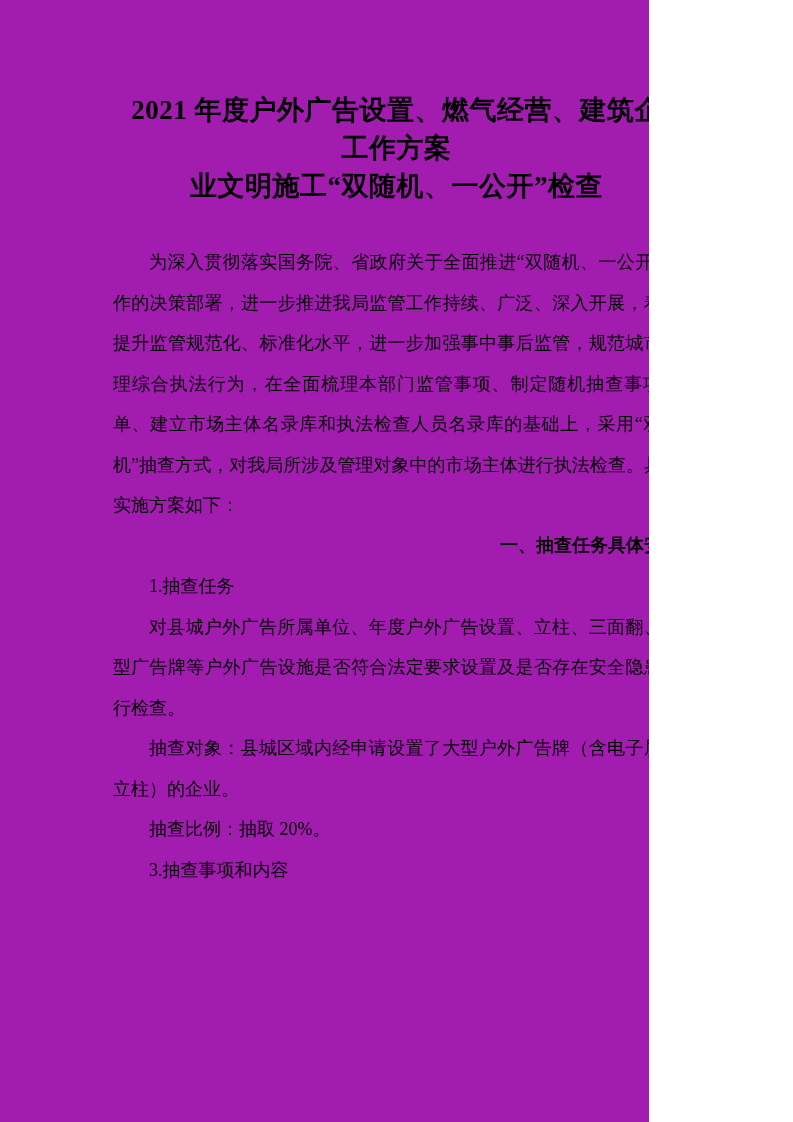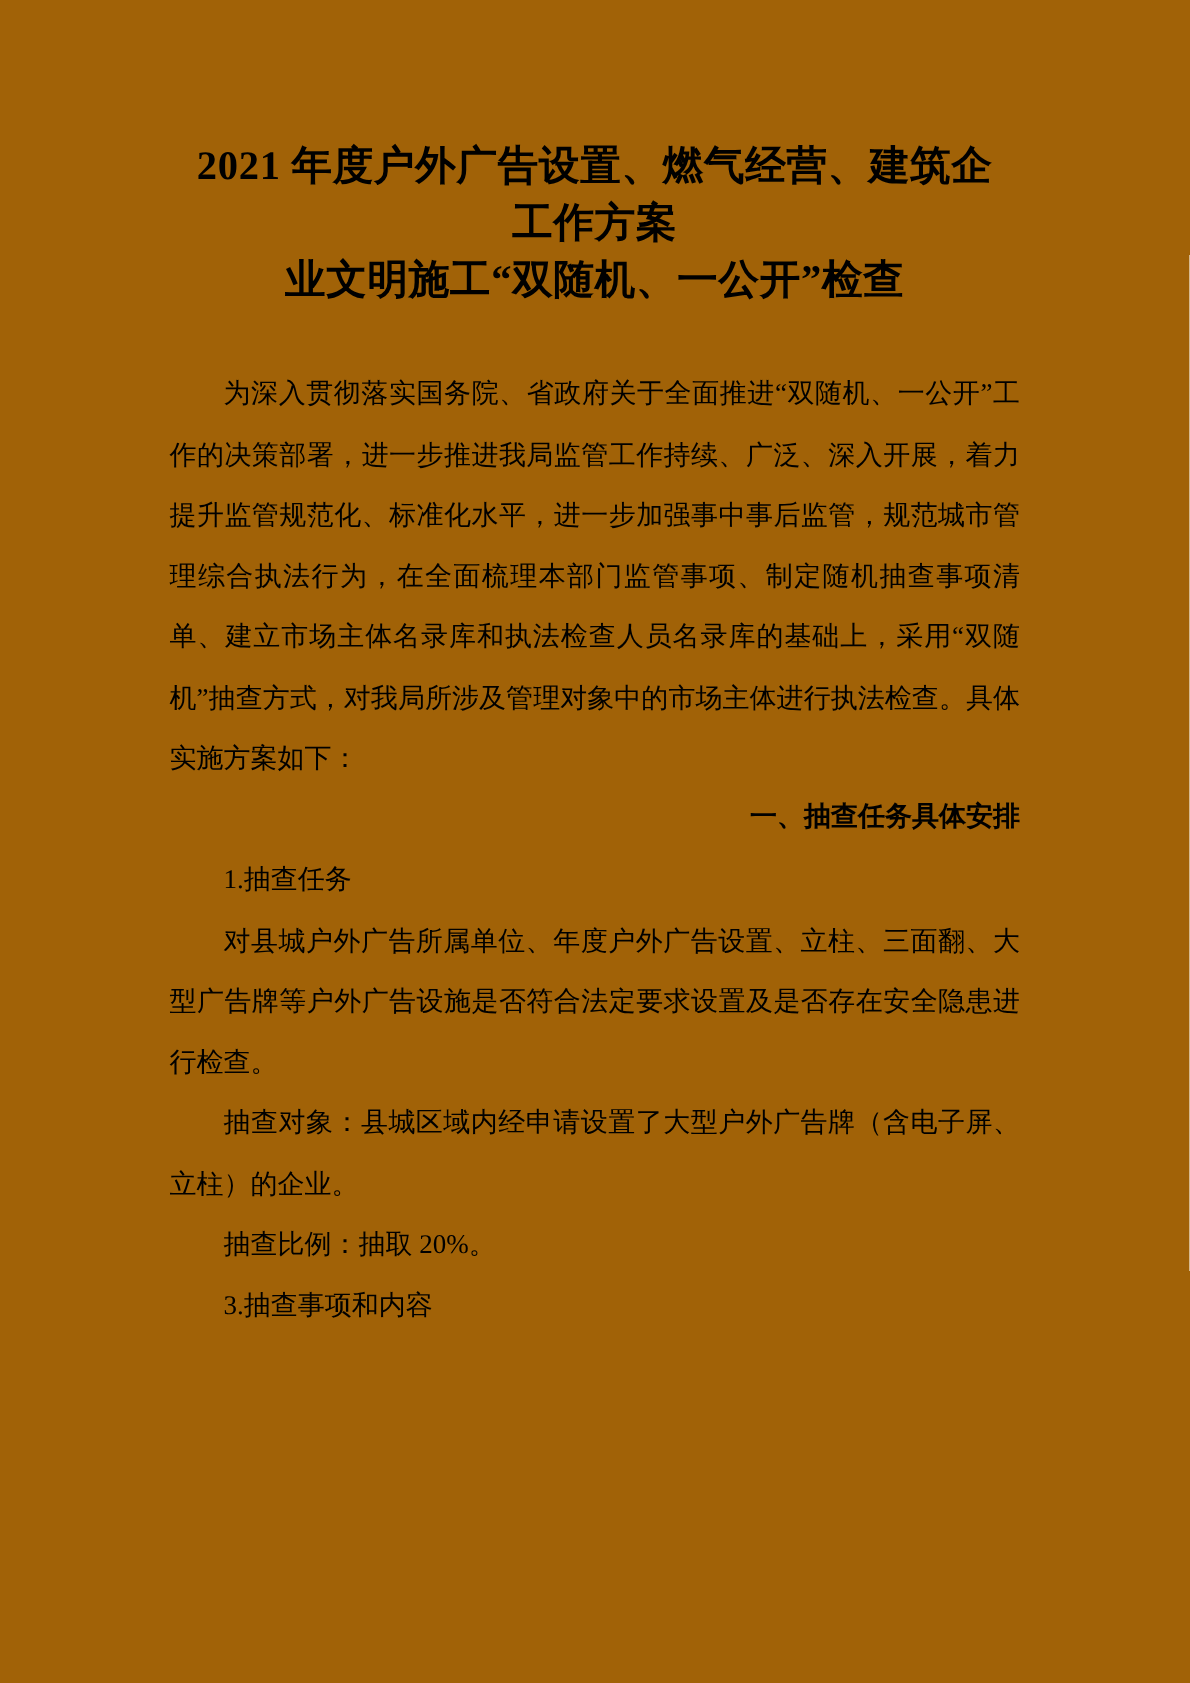--- a/index.html
+++ b/index.html
@@ -2,23 +2,23 @@
 <html><head>
 <meta charset="utf-8">
 <style>
   html, body {
     margin: 0;
     padding: 0;
     background: #ffffff;
   }
   .page {
     position: relative;
-    width: 793px;
+    width: 649px;
     height: 1122px;
-    background: #a16207;
+    background: #a21caf;
     overflow: hidden;
     color: #000000;
     box-sizing: border-box;
   }
   .content {
     position: absolute;
     left: 113px;
     top: 0;
     width: 567px;
   }

